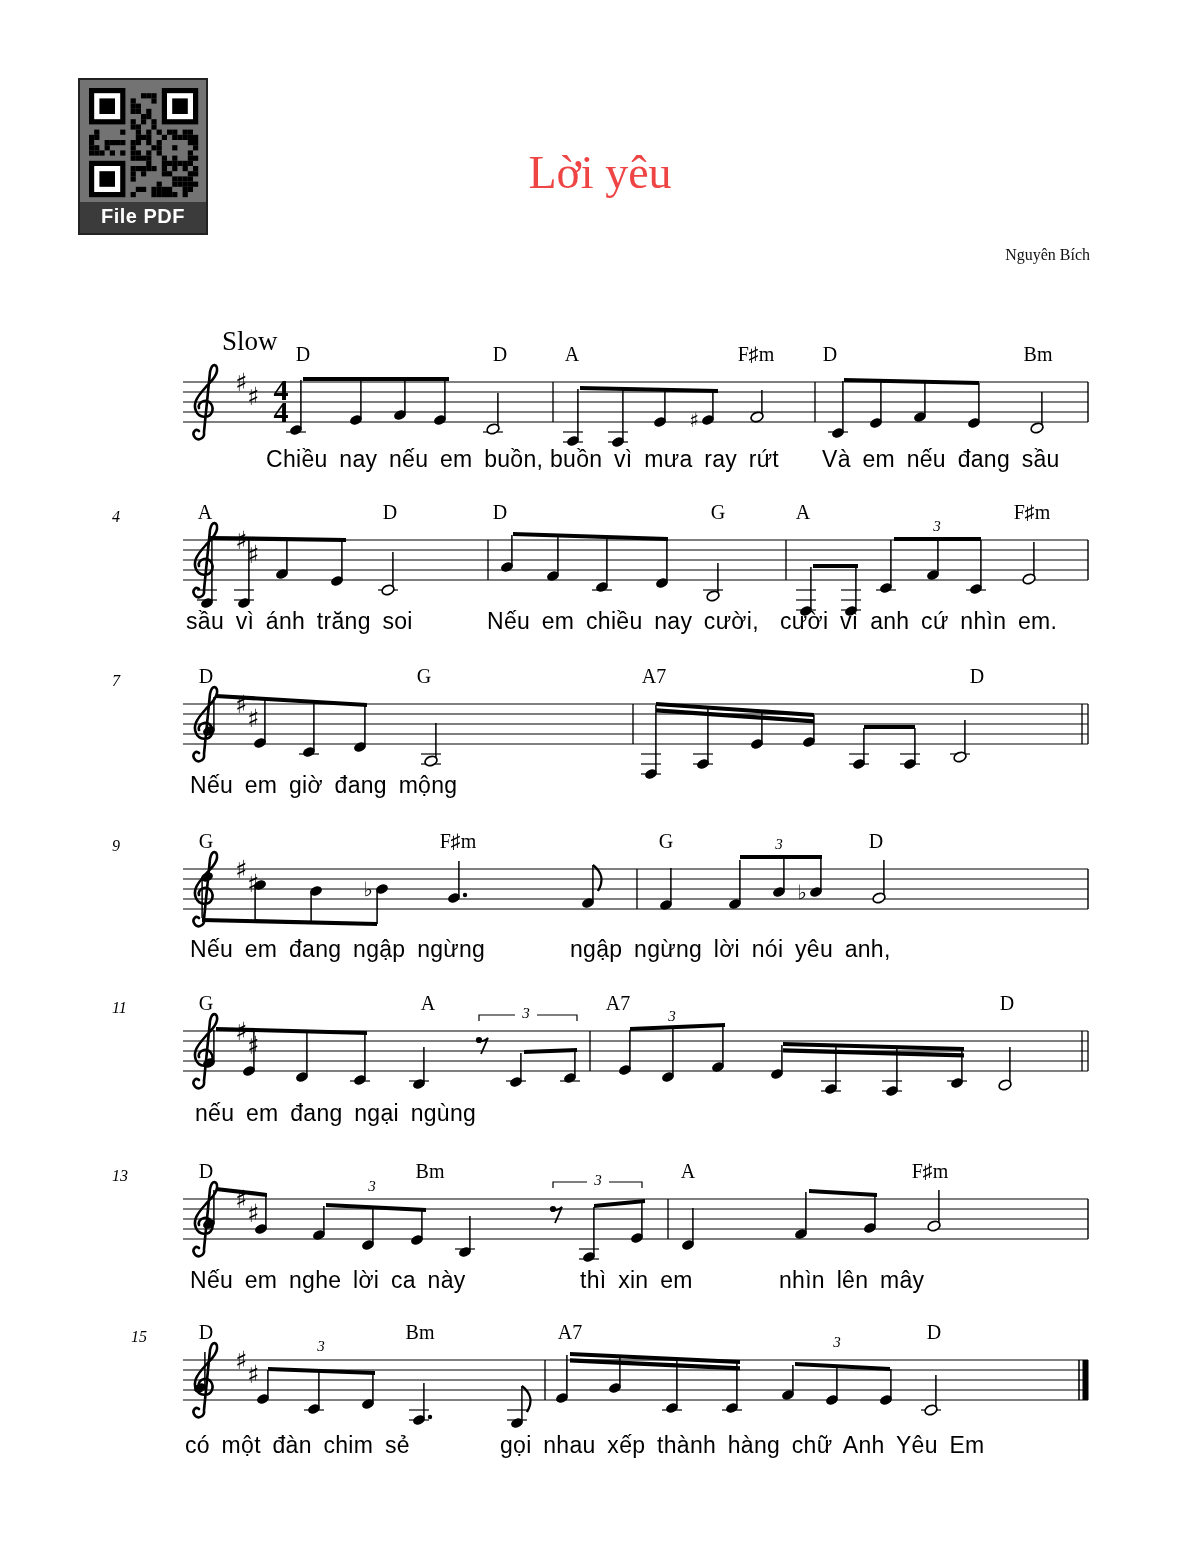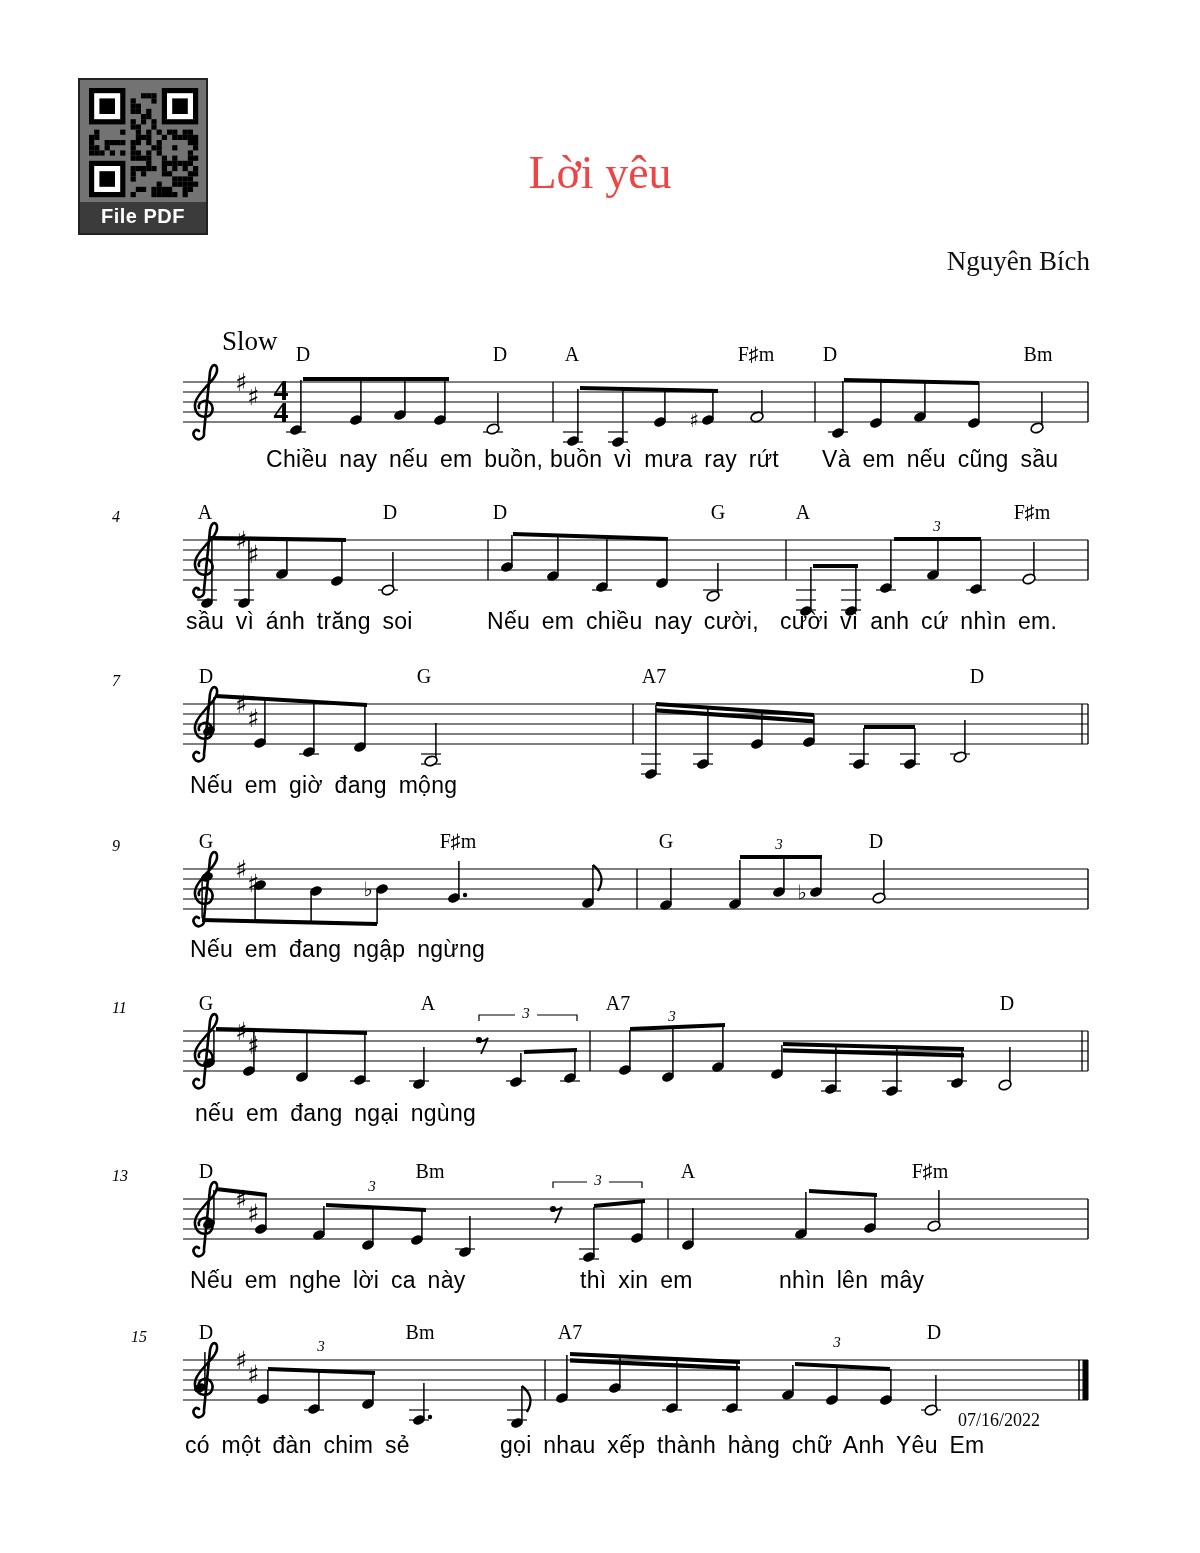--- a/index.html
+++ b/index.html
@@ -4,21 +4,21 @@
 <style>
   html,body{margin:0;padding:0;background:#888;}
   #page{position:relative;width:1200px;height:1553px;background:#ffffff;margin:0 auto;
         font-family:"Liberation Serif", serif;overflow:hidden;}
   .abs{position:absolute;}
   #qr-block{left:78px;top:78px;width:126px;border:2px solid #222;background:#737373;}
   #qr-canvas{display:block;margin:6px auto 4px auto;}
   #qr-label{background:#3b3b3b;color:#fff;font-family:"Liberation Sans",sans-serif;
             font-weight:bold;font-size:20px;text-align:center;padding:3px 0 5px 0;letter-spacing:0.5px;}
   #page-title{left:0;top:146px;width:1200px;text-align:center;font-size:46px;color:#ef4444;}
-  #composer{left:0;top:246px;width:1090px;text-align:right;font-size:27px;color:#111;}
+  #composer{left:0;top:246px;width:1090px;text-align:right;font-size:16px;color:#111;}
   #tempo-label{left:222px;top:326px;font-size:27px;color:#000;}
   #footer-date{left:0;top:1410px;width:1040px;text-align:right;font-size:18px;color:#000;}
   .chord{position:absolute;transform:translateX(-50%);font-size:20px;color:#000;white-space:nowrap;}
   .measure-num{position:absolute;font-size:16px;font-style:italic;color:#000;}
   .lyric{position:absolute;font-family:"Liberation Sans",sans-serif;font-size:23px;color:#000;
          white-space:nowrap;word-spacing:5px;letter-spacing:0.3px;}
   svg.system{position:absolute;left:0;overflow:visible;}
 </style>
 </head>
 <body>
@@ -542,30 +542,29 @@
         <line x1="921" y1="1410" x2="941" y2="1410" stroke="#000" stroke-width="1.2"></line>
         <line x1="935.9" y1="1408.5" x2="935.9" y2="1375" stroke="#000" stroke-width="1.5"></line>
         <ellipse cx="931" cy="1410" rx="6.1" ry="4.4" transform="rotate(-21 931 1410)" fill="#fff" stroke="#000" stroke-width="1.7"></ellipse>
         <text x="321" y="1351" font-size="15" font-style="italic" font-family="&quot;Liberation Serif&quot;,serif" text-anchor="middle">3</text>
         <text x="837" y="1347" font-size="15" font-style="italic" font-family="&quot;Liberation Serif&quot;,serif" text-anchor="middle">3</text>
         <line x1="545" y1="1360" x2="545" y2="1400" stroke="#000" stroke-width="1.3"></line>
         <line x1="1079" y1="1360" x2="1079" y2="1400" stroke="#000" stroke-width="1.5"></line>
         <rect x="1082.5" y="1360" width="6" height="40" fill="#000"></rect>
       </svg>
     </div>
-  <div id="footer-date" class="abs">07/16/2022</div>
 <div class="chord" style="left: 303px; top: 343px;">D</div>
     <div class="chord" style="left: 500px; top: 343px;">D</div>
     <div class="chord" style="left: 572px; top: 343px;">A</div>
     <div class="chord" style="left: 756px; top: 343px;">F♯m</div>
     <div class="chord" style="left: 830px; top: 343px;">D</div>
     <div class="chord" style="left: 1038px; top: 343px;">Bm</div>
     <div class="lyric" style="left: 266px; top: 446px;">Chiều nay nếu em buồn,</div>
     <div class="lyric" style="left: 550px; top: 446px;">buồn vì mưa ray rứt</div>
-    <div class="lyric" style="left: 822px; top: 446px;">Và em nếu cũng sầu</div>
+    <div class="lyric" style="left: 822px; top: 446px;">Và em nếu đang sầu</div>
     <div class="measure-num" style="left: 112px; top: 508px;">4</div>
     <div class="chord" style="left: 205px; top: 501px;">A</div>
     <div class="chord" style="left: 390px; top: 501px;">D</div>
     <div class="chord" style="left: 500px; top: 501px;">D</div>
     <div class="chord" style="left: 718px; top: 501px;">G</div>
     <div class="chord" style="left: 803px; top: 501px;">A</div>
     <div class="chord" style="left: 1032px; top: 501px;">F♯m</div>
     <div class="lyric" style="left: 186px; top: 608px;">sầu vì ánh trăng soi</div>
     <div class="lyric" style="left: 487px; top: 608px;">Nếu em chiều nay cười,</div>
     <div class="lyric" style="left: 780px; top: 608px;">cười vì anh cứ nhìn em.</div>
@@ -574,20 +573,21 @@
     <div class="chord" style="left: 424px; top: 665px;">G</div>
     <div class="chord" style="left: 654px; top: 665px;">A7</div>
     <div class="chord" style="left: 977px; top: 665px;">D</div>
     <div class="lyric" style="left: 190px; top: 772px;">Nếu em giờ đang mộng</div>
     <div class="measure-num" style="left: 112px; top: 837px;">9</div>
     <div class="chord" style="left: 206px; top: 830px;">G</div>
     <div class="chord" style="left: 458px; top: 830px;">F♯m</div>
     <div class="chord" style="left: 666px; top: 830px;">G</div>
     <div class="chord" style="left: 876px; top: 830px;">D</div>
     <div class="lyric" style="left: 190px; top: 936px;">Nếu em đang ngập ngừng</div>
+    <div class="lyric" style="left: 570px; top: 936px;">ngập ngừng lời nói yêu anh,</div>
     <div class="measure-num" style="left: 112px; top: 999px;">11</div>
     <div class="chord" style="left: 206px; top: 992px;">G</div>
     <div class="chord" style="left: 428px; top: 992px;">A</div>
     <div class="chord" style="left: 618px; top: 992px;">A7</div>
     <div class="chord" style="left: 1007px; top: 992px;">D</div>
     <div class="lyric" style="left: 195px; top: 1100px;">nếu em đang ngại ngùng</div>
     <div class="measure-num" style="left: 112px; top: 1167px;">13</div>
     <div class="chord" style="left: 206px; top: 1160px;">D</div>
     <div class="chord" style="left: 430px; top: 1160px;">Bm</div>
     <div class="chord" style="left: 688px; top: 1160px;">A</div>

